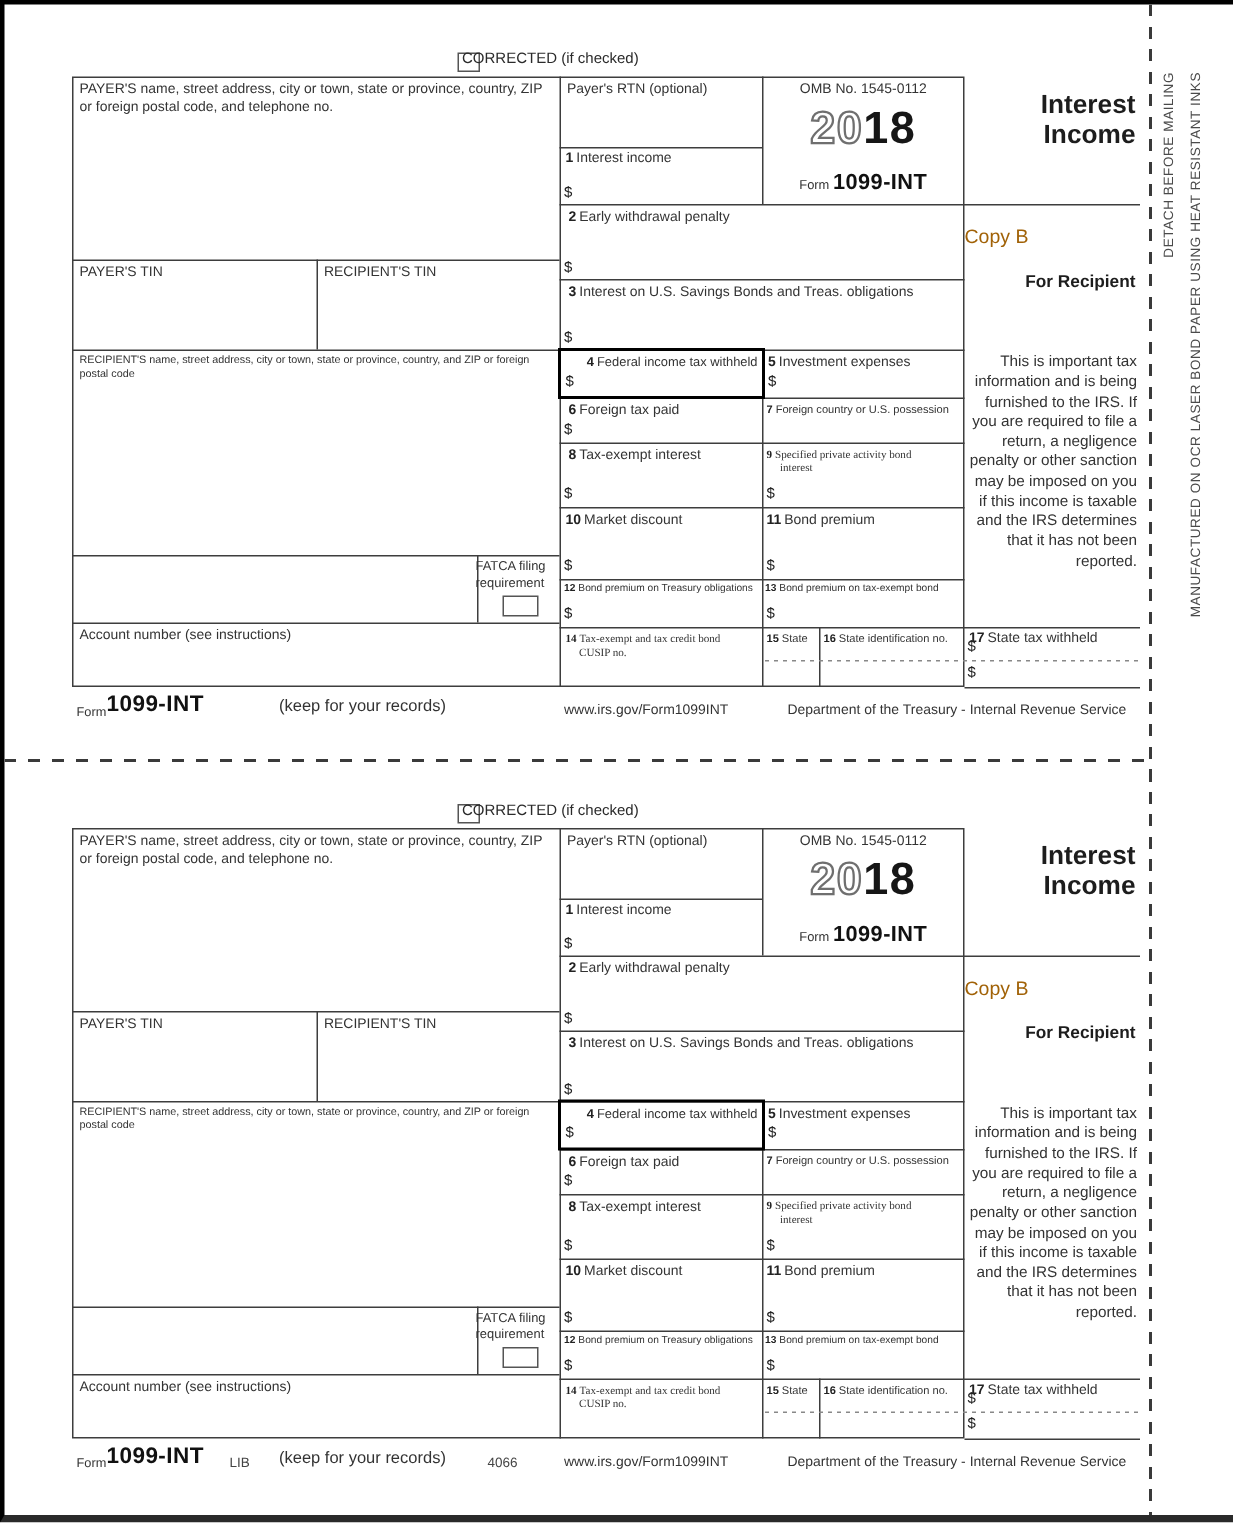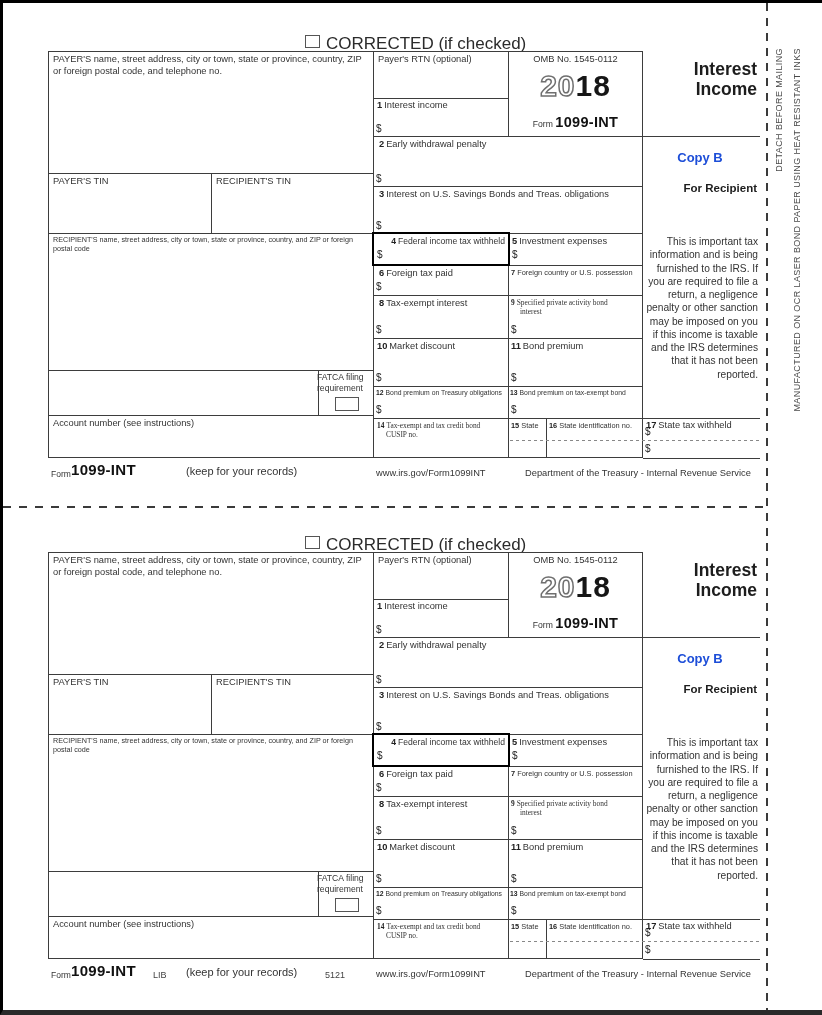--- a/index.html
+++ b/index.html
@@ -18,24 +18,24 @@
   .lb{position:absolute;color:#333;line-height:1.25;}
   .s9{font-size:9.3px;}
   .s85{font-size:8.6px;text-align:right;}
   .s7{font-size:7.4px;}
   .s68{font-size:6.8px;}
   .s72{font-size:7.2px;}
   .usd{position:absolute;font-size:10px;color:#222;}
   .num{font-weight:bold;margin-right:2px;color:#222;}
   .hang{display:block;padding-left:9px;text-indent:-9px;font-family:Liberation Serif, serif;}
   .cb{position:absolute;border:1.5px solid #555;background:#fff;box-sizing:border-box;}
-  .corrected-lb{position:absolute;left:323px;top:6px;font-size:17px;color:#2b2b2b;}
+  .corrected-lb{position:absolute;left:305px;top:6px;font-size:10px;color:#2b2b2b;}
   .title{position:absolute;left:640px;top:31px;width:114px;text-align:right;
          font-size:17.5px;font-weight:bold;color:#1d1d1d;line-height:1.15;}
-  .copyb{position:absolute;left:640px;top:122px;width:114px;text-align:center;font-size:13px;font-weight:bold;color:#1d4ed8;}
+  .copyb{position:absolute;left:640px;top:122px;width:114px;text-align:left;font-size:13px;font-weight:normal;color:#a16207;}
   .forrec{position:absolute;left:640px;top:154px;width:114px;text-align:right;font-size:11.5px;font-weight:bold;color:#1d1d1d;}
   .important{position:absolute;left:641px;top:207px;width:114px;text-align:right;font-size:10.2px;color:#333;line-height:1.3;}
   .omb{position:absolute;left:505px;top:26px;width:135px;text-align:center;font-size:9.3px;color:#333;}
   .year{position:absolute;left:505px;top:41px;width:135px;text-align:center;font-size:30px;font-weight:bold;letter-spacing:1px;}
   .y20{color:#fff;-webkit-text-stroke:1.5px #6f6f6f;}
   .y18{color:#161616;}
   .formcell{position:absolute;left:505px;top:86px;width:135px;text-align:center;color:#333;font-size:8.6px;}
   .formcell b{font-size:14.5px;color:#111;letter-spacing:0.3px;}
   .fatca{position:absolute;left:314px;top:344px;width:52px;font-size:8.6px;color:#333;line-height:1.25;}
   
@@ -241,21 +241,21 @@
     <span class="usd" style="left:508px;top:344px;">$</span>
     <span class="usd" style="left:373px;top:376px;">$</span>
     <span class="usd" style="left:508px;top:376px;">$</span>
     <span class="usd" style="left:642px;top:398px;">$</span>
     <span class="usd" style="left:642px;top:415px;">$</span>
 
     <span class="f-word">Form</span>
     <span class="f-num">1099-INT</span>
     <span class="f-lib copy2-only">LIB</span>
     <span class="f-keep">(keep for your records)</span>
-    <span class="f-code copy2-only">5121</span>
+    <span class="f-code copy2-only">4066</span>
     <span class="f-url">www.irs.gov/Form1099INT</span>
     <span class="f-dept">Department of the Treasury - Internal Revenue Service</span>
   </div>
 </div>
   <div class="vperf"></div>
   <div class="vtext" style="left:771px;top:45px;">DETACH BEFORE MAILING</div>
   <div class="vtext" style="left:789px;top:45px;">MANUFACTURED ON OCR LASER BOND PAPER USING HEAT RESISTANT INKS</div>
 </div>
 
 </body></html>

